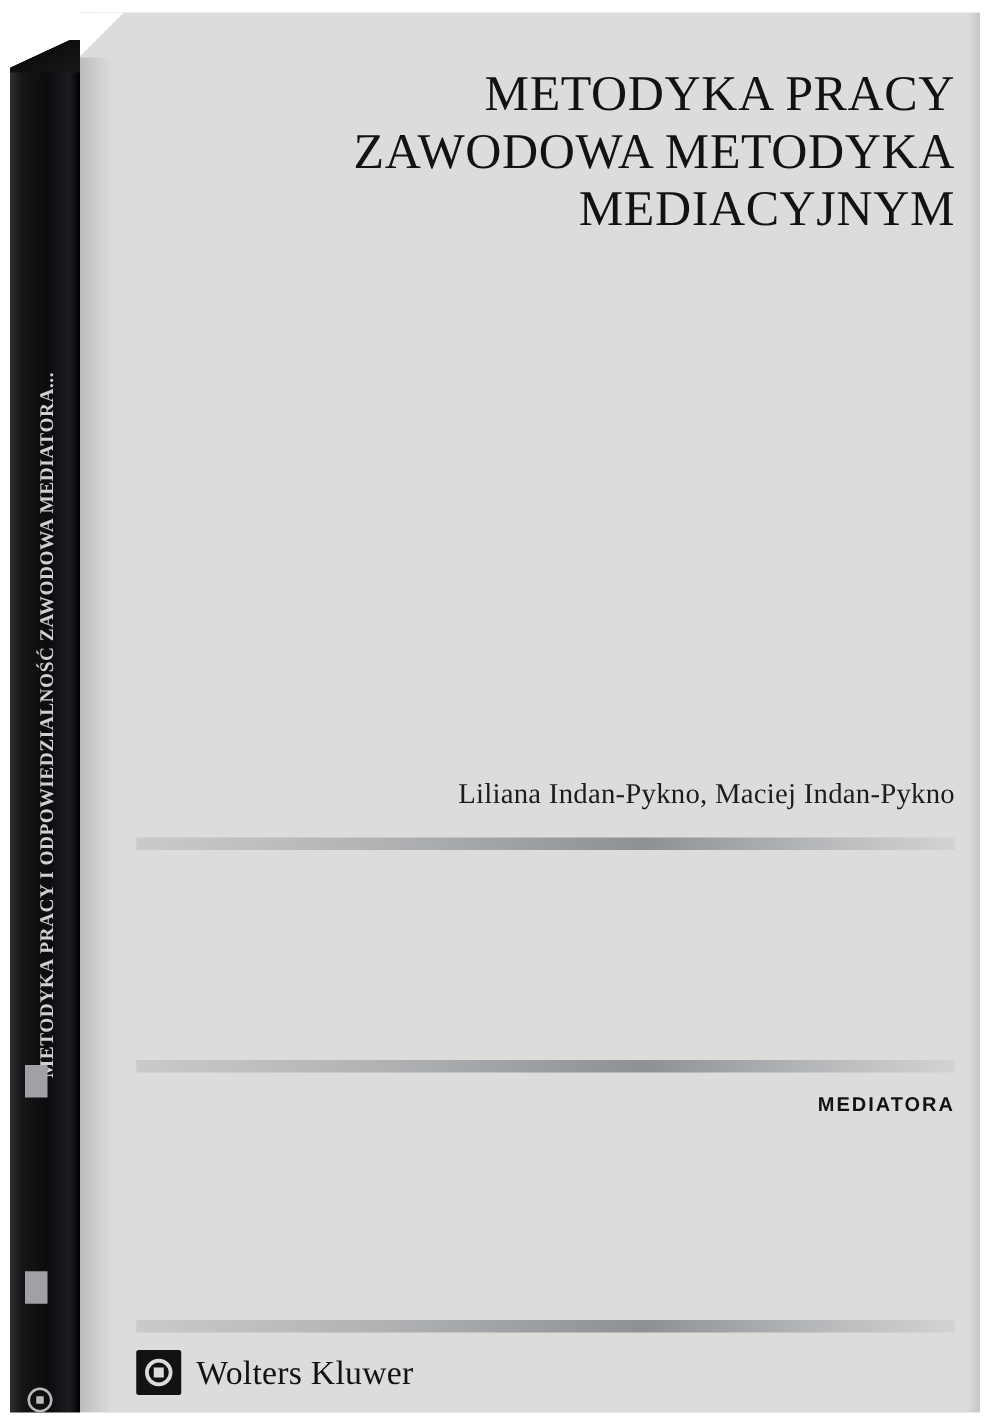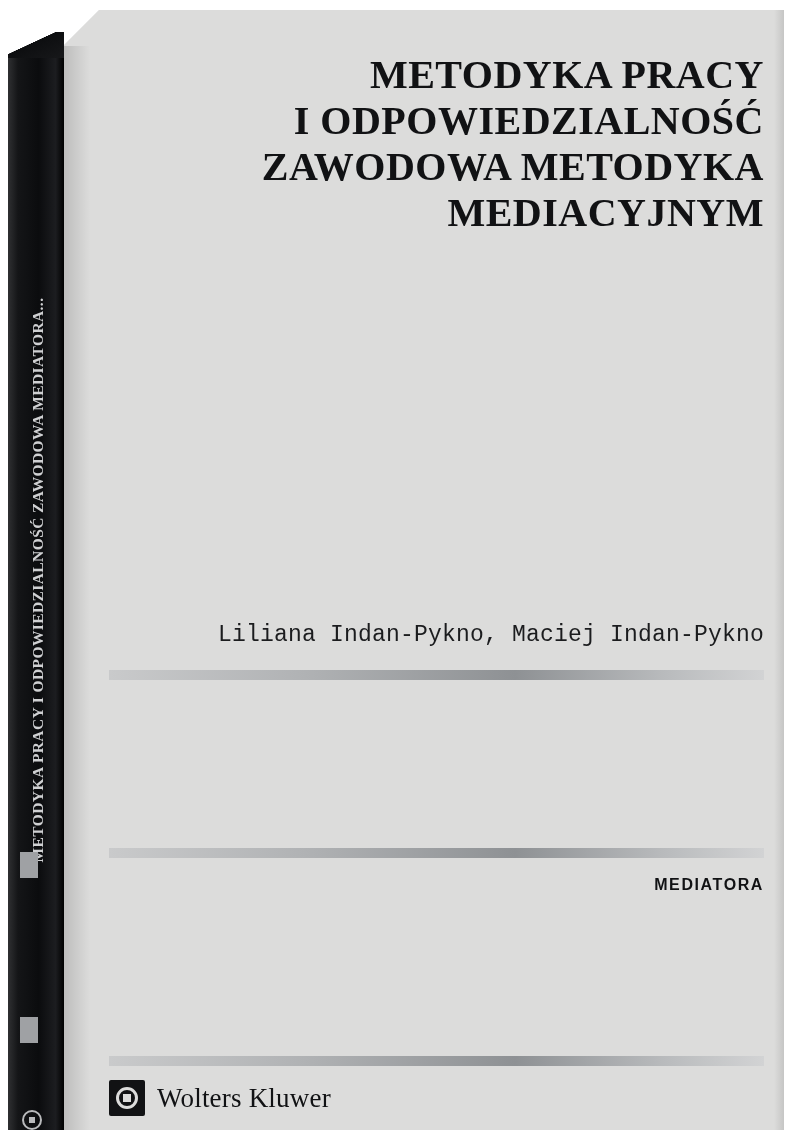--- a/index.html
+++ b/index.html
@@ -117,35 +117,35 @@
   }
 
   .title {
     position: absolute;
     left: 40px;
     top: 42px;
     width: 660px;
     text-align: right;
     color: #111214;
     font-family: "Liberation Serif", serif;
-    font-weight: bold;
+    font-weight: normal;
     font-size: 40px;
     line-height: 46px;
     letter-spacing: 0.5px;
   }
   .title-line { display: block; }
 
   .authors {
     position: absolute;
     left: 40px;
     top: 612px;
     width: 660px;
     text-align: right;
     color: #1b1c1e;
-    font-family: Liberation Mono, monospace;
+    font-family: Liberation Serif, serif;
     font-size: 23px;
     letter-spacing: 0.2px;
   }
 
   .rule {
     position: absolute;
     left: 45px;
     width: 655px;
     height: 10px;
     background: linear-gradient(to right, #c9cacb 0%, #b0b2b4 30%, #8e9194 62%, #b9bbbd 85%, #d2d3d4 100%);
@@ -243,21 +243,20 @@
       <div class="spine-mark m2"></div>
       <div class="spine-logo"></div>
     </div>
 
     <div class="cover">
       <div class="cover-inner-shadow"></div>
       <div class="cover-cut"></div>
 
       <div class="title">
         <span class="title-line">METODYKA PRACY</span>
-        <span class="title-line">I ODPOWIEDZIALNOŚĆ</span>
         <span class="title-line">ZAWODOWA METODYKA</span>
         <span class="title-line">MEDIACYJNYM</span>
       </div>
 
       <div class="authors">Liliana Indan-Pykno, Maciej Indan-Pykno</div>
 
       <div class="rule r1"></div>
       <div class="rule r2"></div>
       <div class="rule r3"></div>
 

